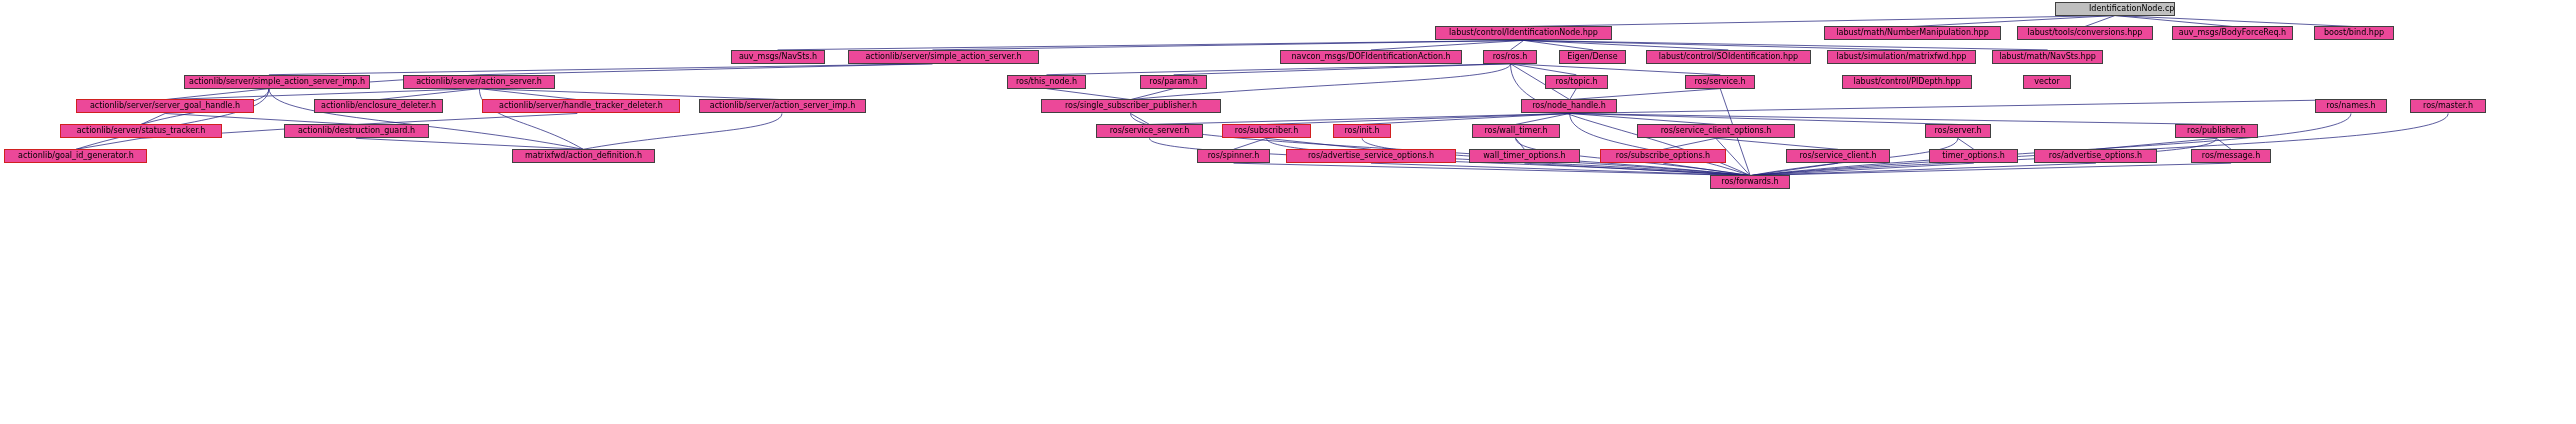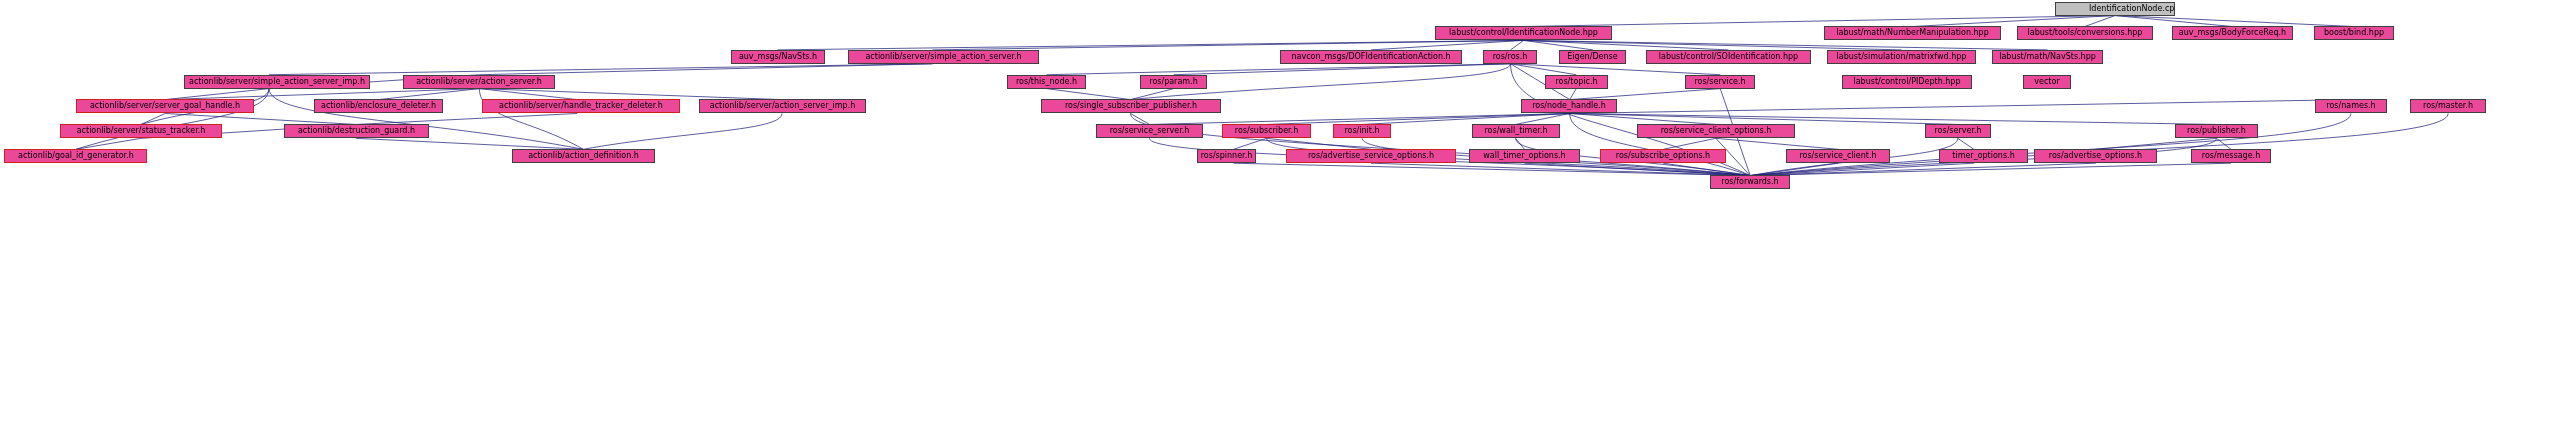--- a/index.html
+++ b/index.html
@@ -157,24 +157,24 @@
     <div class="node redbox" style="left: 60px; top: 124px; width: 162px;">actionlib/server/status_tracker.h</div>
     <div class="node" style="left: 284px; top: 124px; width: 145px;">actionlib/destruction_guard.h</div>
     <div class="node" style="left: 1096px; top: 124px; width: 107px;">ros/service_server.h</div>
     <div class="node redbox" style="left: 1222px; top: 124px; width: 89px;">ros/subscriber.h</div>
     <div class="node redbox" style="left: 1333px; top: 124px; width: 58px;">ros/init.h</div>
     <div class="node" style="left: 1472px; top: 124px; width: 88px;">ros/wall_timer.h</div>
     <div class="node" style="left: 1637px; top: 124px; width: 158px;">ros/service_client_options.h</div>
     <div class="node" style="left: 1925px; top: 124px; width: 66px;">ros/server.h</div>
     <div class="node" style="left: 2175px; top: 124px; width: 83px;">ros/publisher.h</div>
     <div class="node redbox" style="left: 4.4px; top: 149px; width: 143px;">actionlib/goal_id_generator.h</div>
-    <div class="node" style="left: 512px; top: 149px; width: 143px;">actionlib/action_definition.h</div>
-    <div class="node" style="left: 1197px; top: 149px; width: 59px;">ros/spinner.h</div>
+    <div class="node" style="left: 512px; top: 149px; width: 143px;">matrixfwd/action_definition.h</div>
+    <div class="node" style="left: 1197px; top: 149px; width: 73px;">ros/spinner.h</div>
     <div class="node redbox" style="left: 1286px; top: 149px; width: 170px;">ros/advertise_service_options.h</div>
     <div class="node" style="left: 1469px; top: 149px; width: 111px;">wall_timer_options.h</div>
     <div class="node redbox" style="left: 1600px; top: 149px; width: 126px;">ros/subscribe_options.h</div>
     <div class="node" style="left: 1786px; top: 149px; width: 104px;">ros/service_client.h</div>
-    <div class="node" style="left: 1929px; top: 149px; width: 89px; margin-left: 10px;">timer_options.h</div>
+    <div class="node" style="left: 1929px; top: 149px; width: 89px;">timer_options.h</div>
     <div class="node" style="left: 2034px; top: 149px; width: 123px;">ros/advertise_options.h</div>
     <div class="node" style="left: 2191px; top: 149px; width: 80px;">ros/message.h</div>
     <div class="node" style="left: 1710px; top: 175px; width: 80px;">ros/forwards.h</div>
   </div>
 
 
 </body></html>

